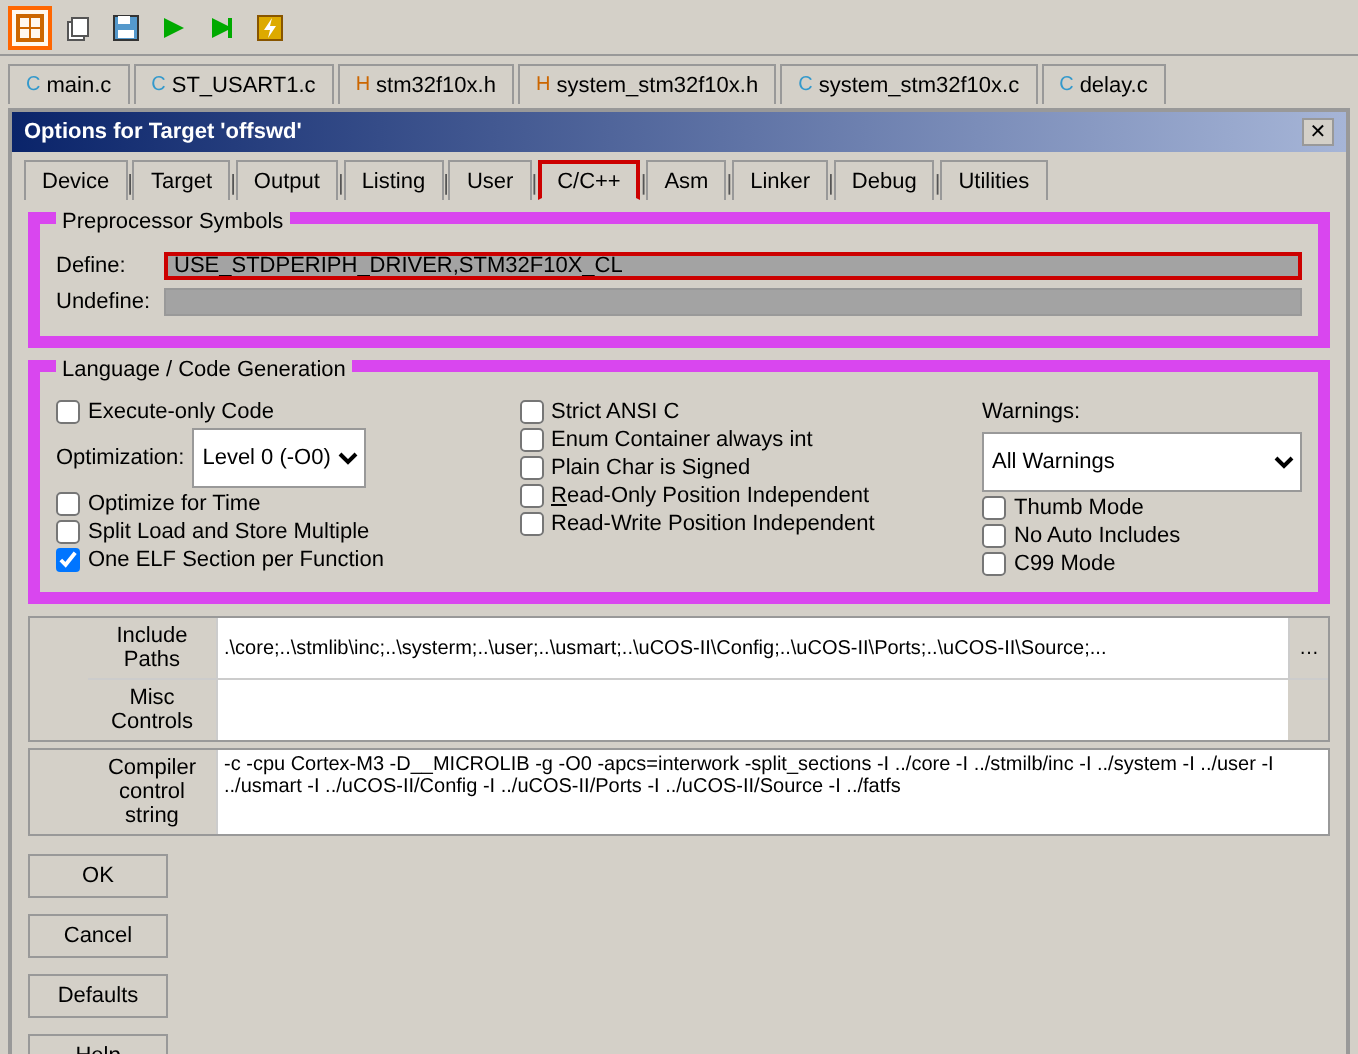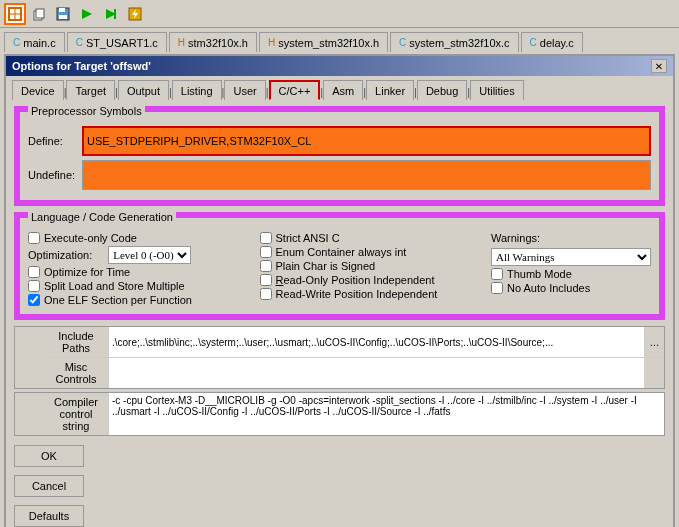--- a/index.html
+++ b/index.html
@@ -149,23 +149,23 @@
       align-items: center;
       margin-bottom: 4px;
       gap: 4px;
     }
     .form-label {
       min-width: 50px;
       font-size: 11px;
     }
     .form-input {
       flex: 1;
-      height: 30px;
-      border: 1px solid #999;
-      background: #f97316;
+      height: 14px;
+      border: 1px solid #999;
+      background: #a3a3a3;
       padding: 1px 3px;
       font-size: 11px;
       font-family: inherit;
     }
     .form-input.highlighted {
       border: 2px solid #cc0000;
     }
 
     
     .lang-section {
@@ -188,30 +188,30 @@
     }
     .checkbox-row input[type="checkbox"] {
       width: 12px;
       height: 12px;
       margin: 0;
     }
 
     .select-row {
       display: flex;
       align-items: center;
-      gap: 16px;
+      gap: 4px;
       margin-bottom: 2px;
     }
     .select-label { font-size: 11px; min-width: 62px; }
     select {
-      height: 18px;
+      height: 30px;
       font-size: 11px;
       border: 1px solid #999;
       background: #fff;
-      font-family: Liberation Serif, serif;
+      font-family: Liberation Sans, sans-serif;
     }
     .warnings-select {
       display: flex;
       align-items: center;
       gap: 4px;
     }
 
     
     .bottom-section {
       border: 1px solid #999;
@@ -514,20 +514,24 @@
           </div>
           <div style="margin-top:2px;">
             <div class="checkbox-row">
               <input type="checkbox" style="">
               <span>Thumb Mode</span>
             </div>
             <div class="checkbox-row">
               <input type="checkbox" style="">
               <span>No Auto Includes</span>
             </div>
+            <div class="checkbox-row">
+              <input type="checkbox" style="">
+              <span>C99 Mode</span>
+            </div>
           </div>
         </div>
       </div>
     </div>
 
     <div class="bottom-section">
       <div class="bottom-row">
         <div class="bottom-row-label">Include<br>Paths</div>
         <div class="bottom-row-content">.\core;..\stmlib\inc;..\systerm;..\user;..\usmart;..\uCOS-II\Config;..\uCOS-II\Ports;..\uCOS-II\Source;...</div>
         <div class="bottom-row-btn">…</div>

